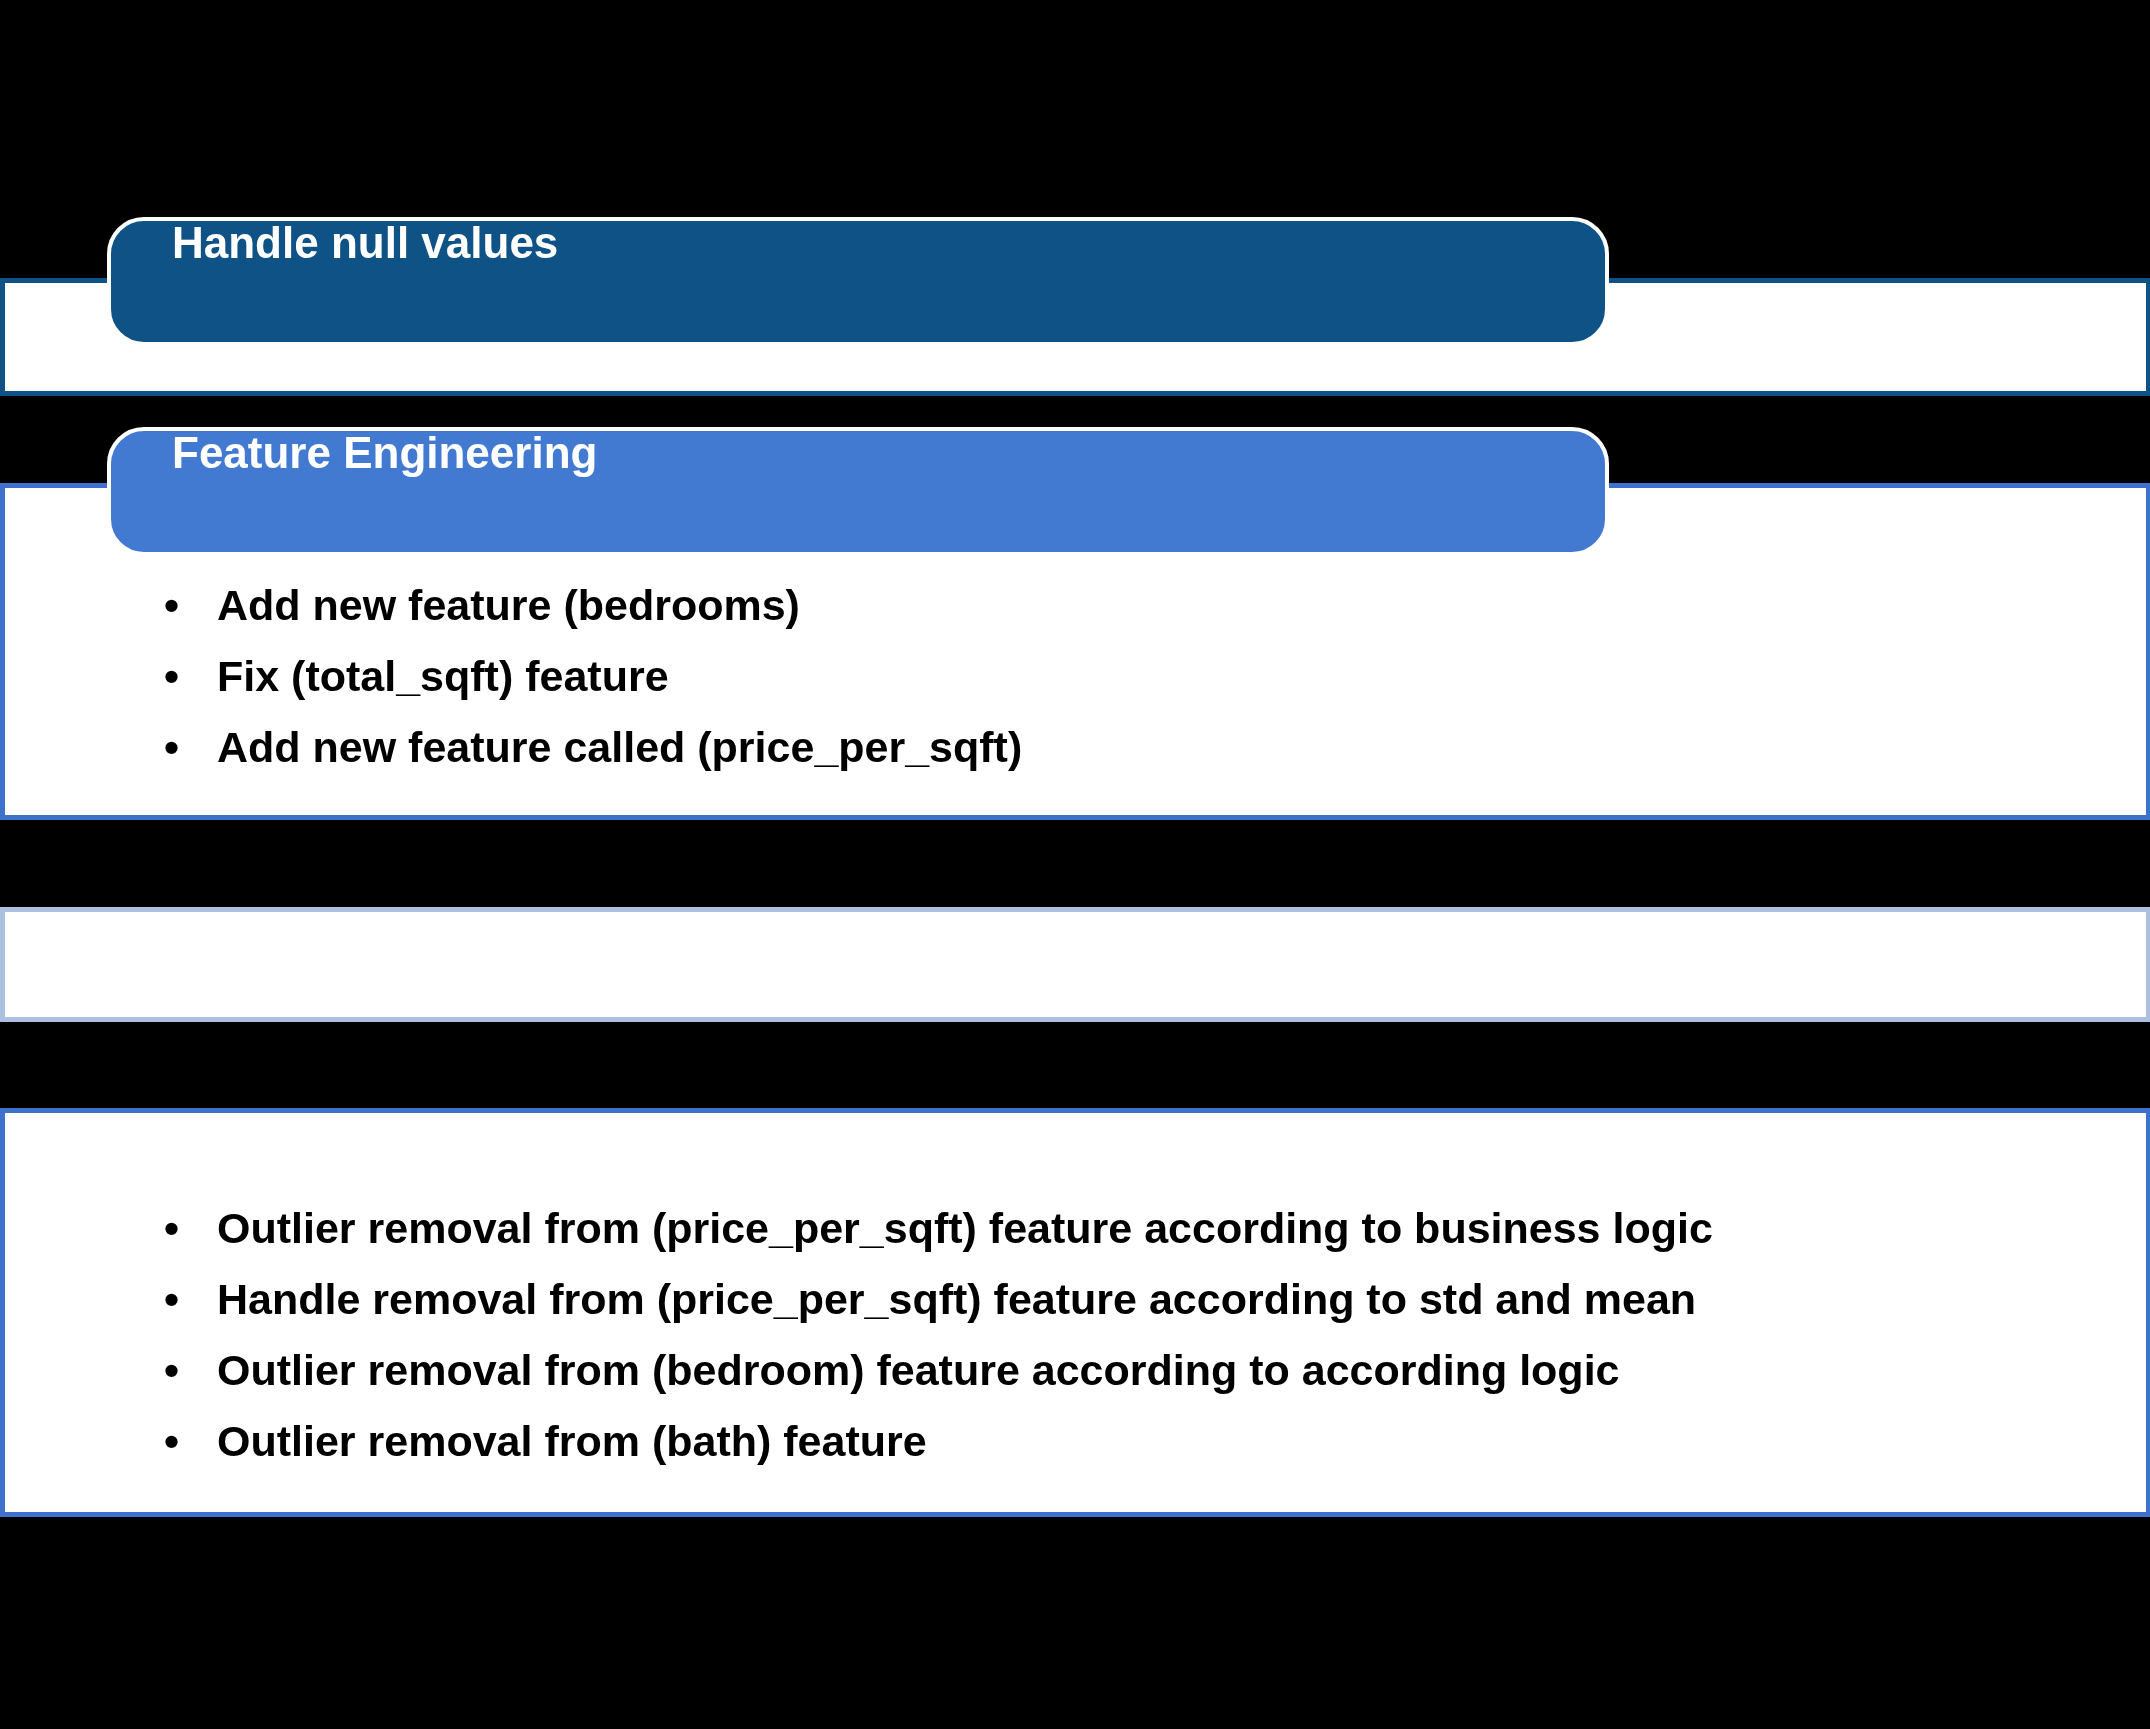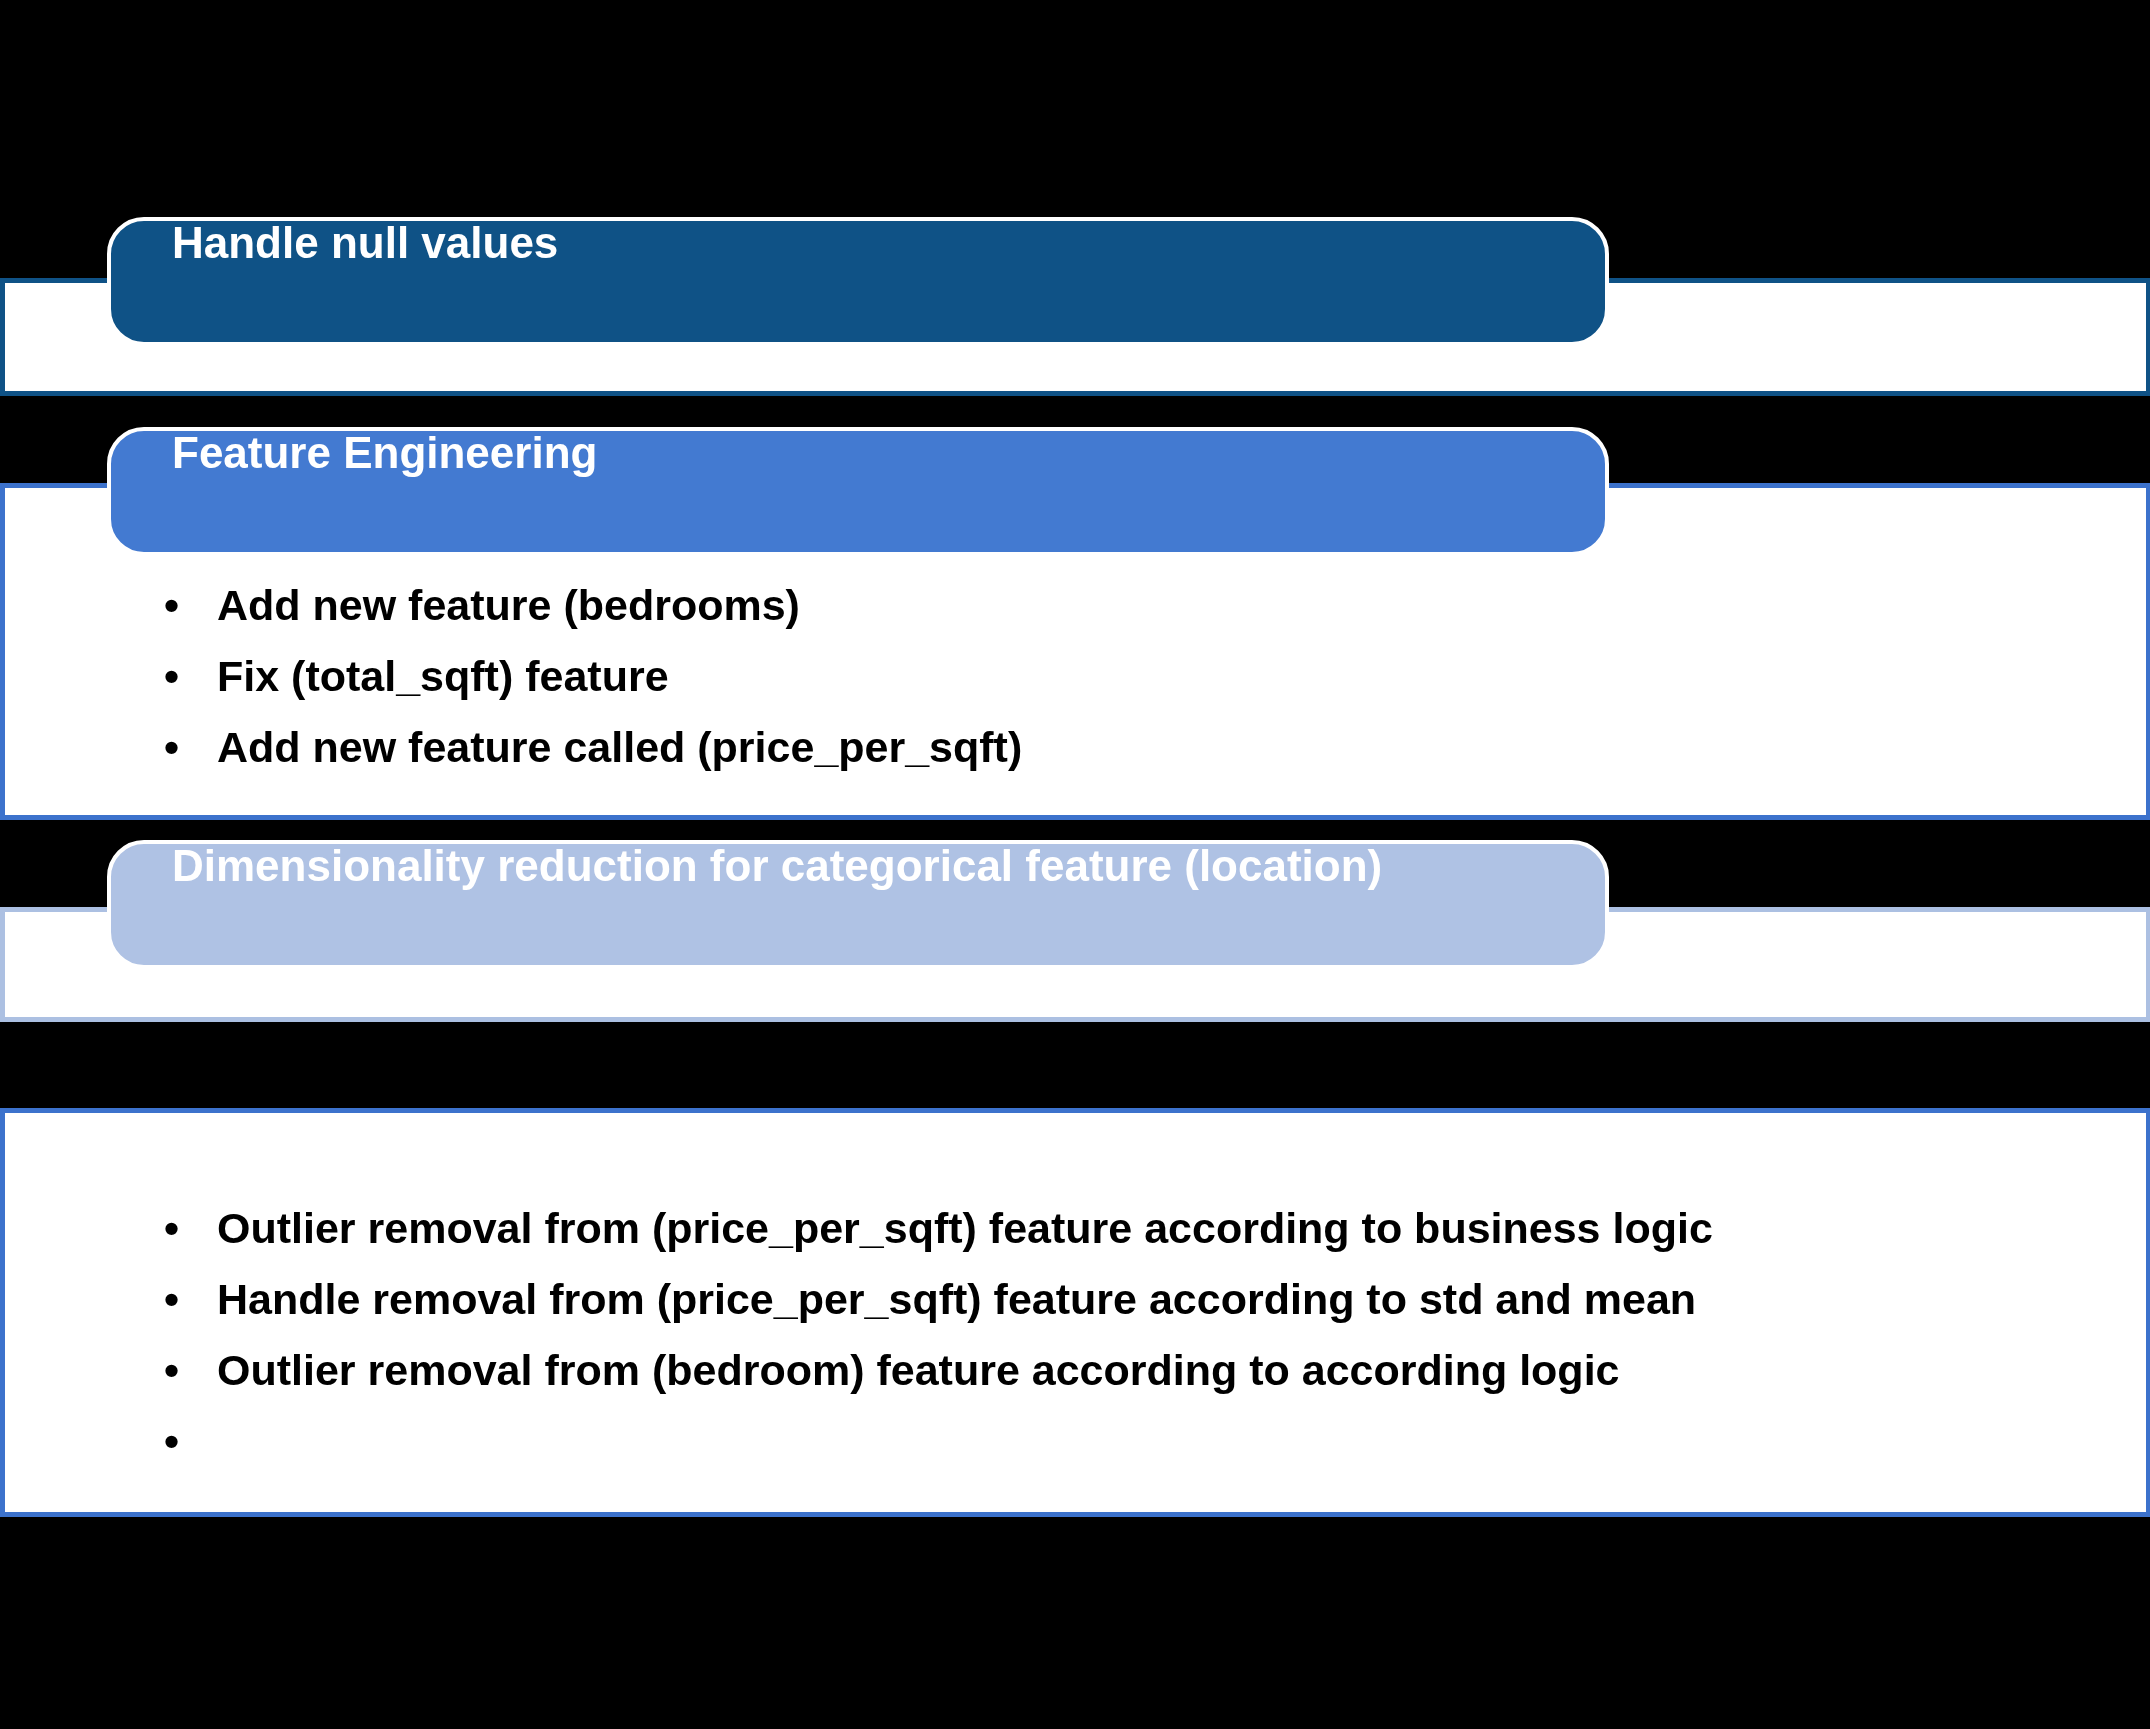--- a/index.html
+++ b/index.html
@@ -107,37 +107,35 @@
       <span class="dot">•</span>
       <span>Fix (total_sqft) feature</span>
     </li>
     <li>
       <span class="dot">•</span>
       <span>Add new feature called (price_per_sqft)</span>
     </li>
   </ul>
 
   <div class="strip light" id="strip-3"></div>
-  <div class="header-pill" id="header-3">
-    <span class="title">Dimensionality reduction for categorical feature (location)</span>
-  </div>
 
   <div class="strip medium" id="strip-4"></div>
   <ul class="bullets" id="bullets-4">
     <li>
       <span class="dot">•</span>
       <span>Outlier removal from (price_per_sqft) feature according to business logic</span>
     </li>
     <li>
       <span class="dot">•</span>
       <span>Handle removal from (price_per_sqft) feature according to std and mean</span>
     </li>
     <li>
       <span class="dot">•</span>
       <span>Outlier removal from (bedroom) feature according to according logic</span>
     </li>
     <li>
       <span class="dot">•</span>
+      <span>Outlier removal from (bath) feature</span>
     </li>
   </ul>
 
 </div>
 
 
 </body></html>

